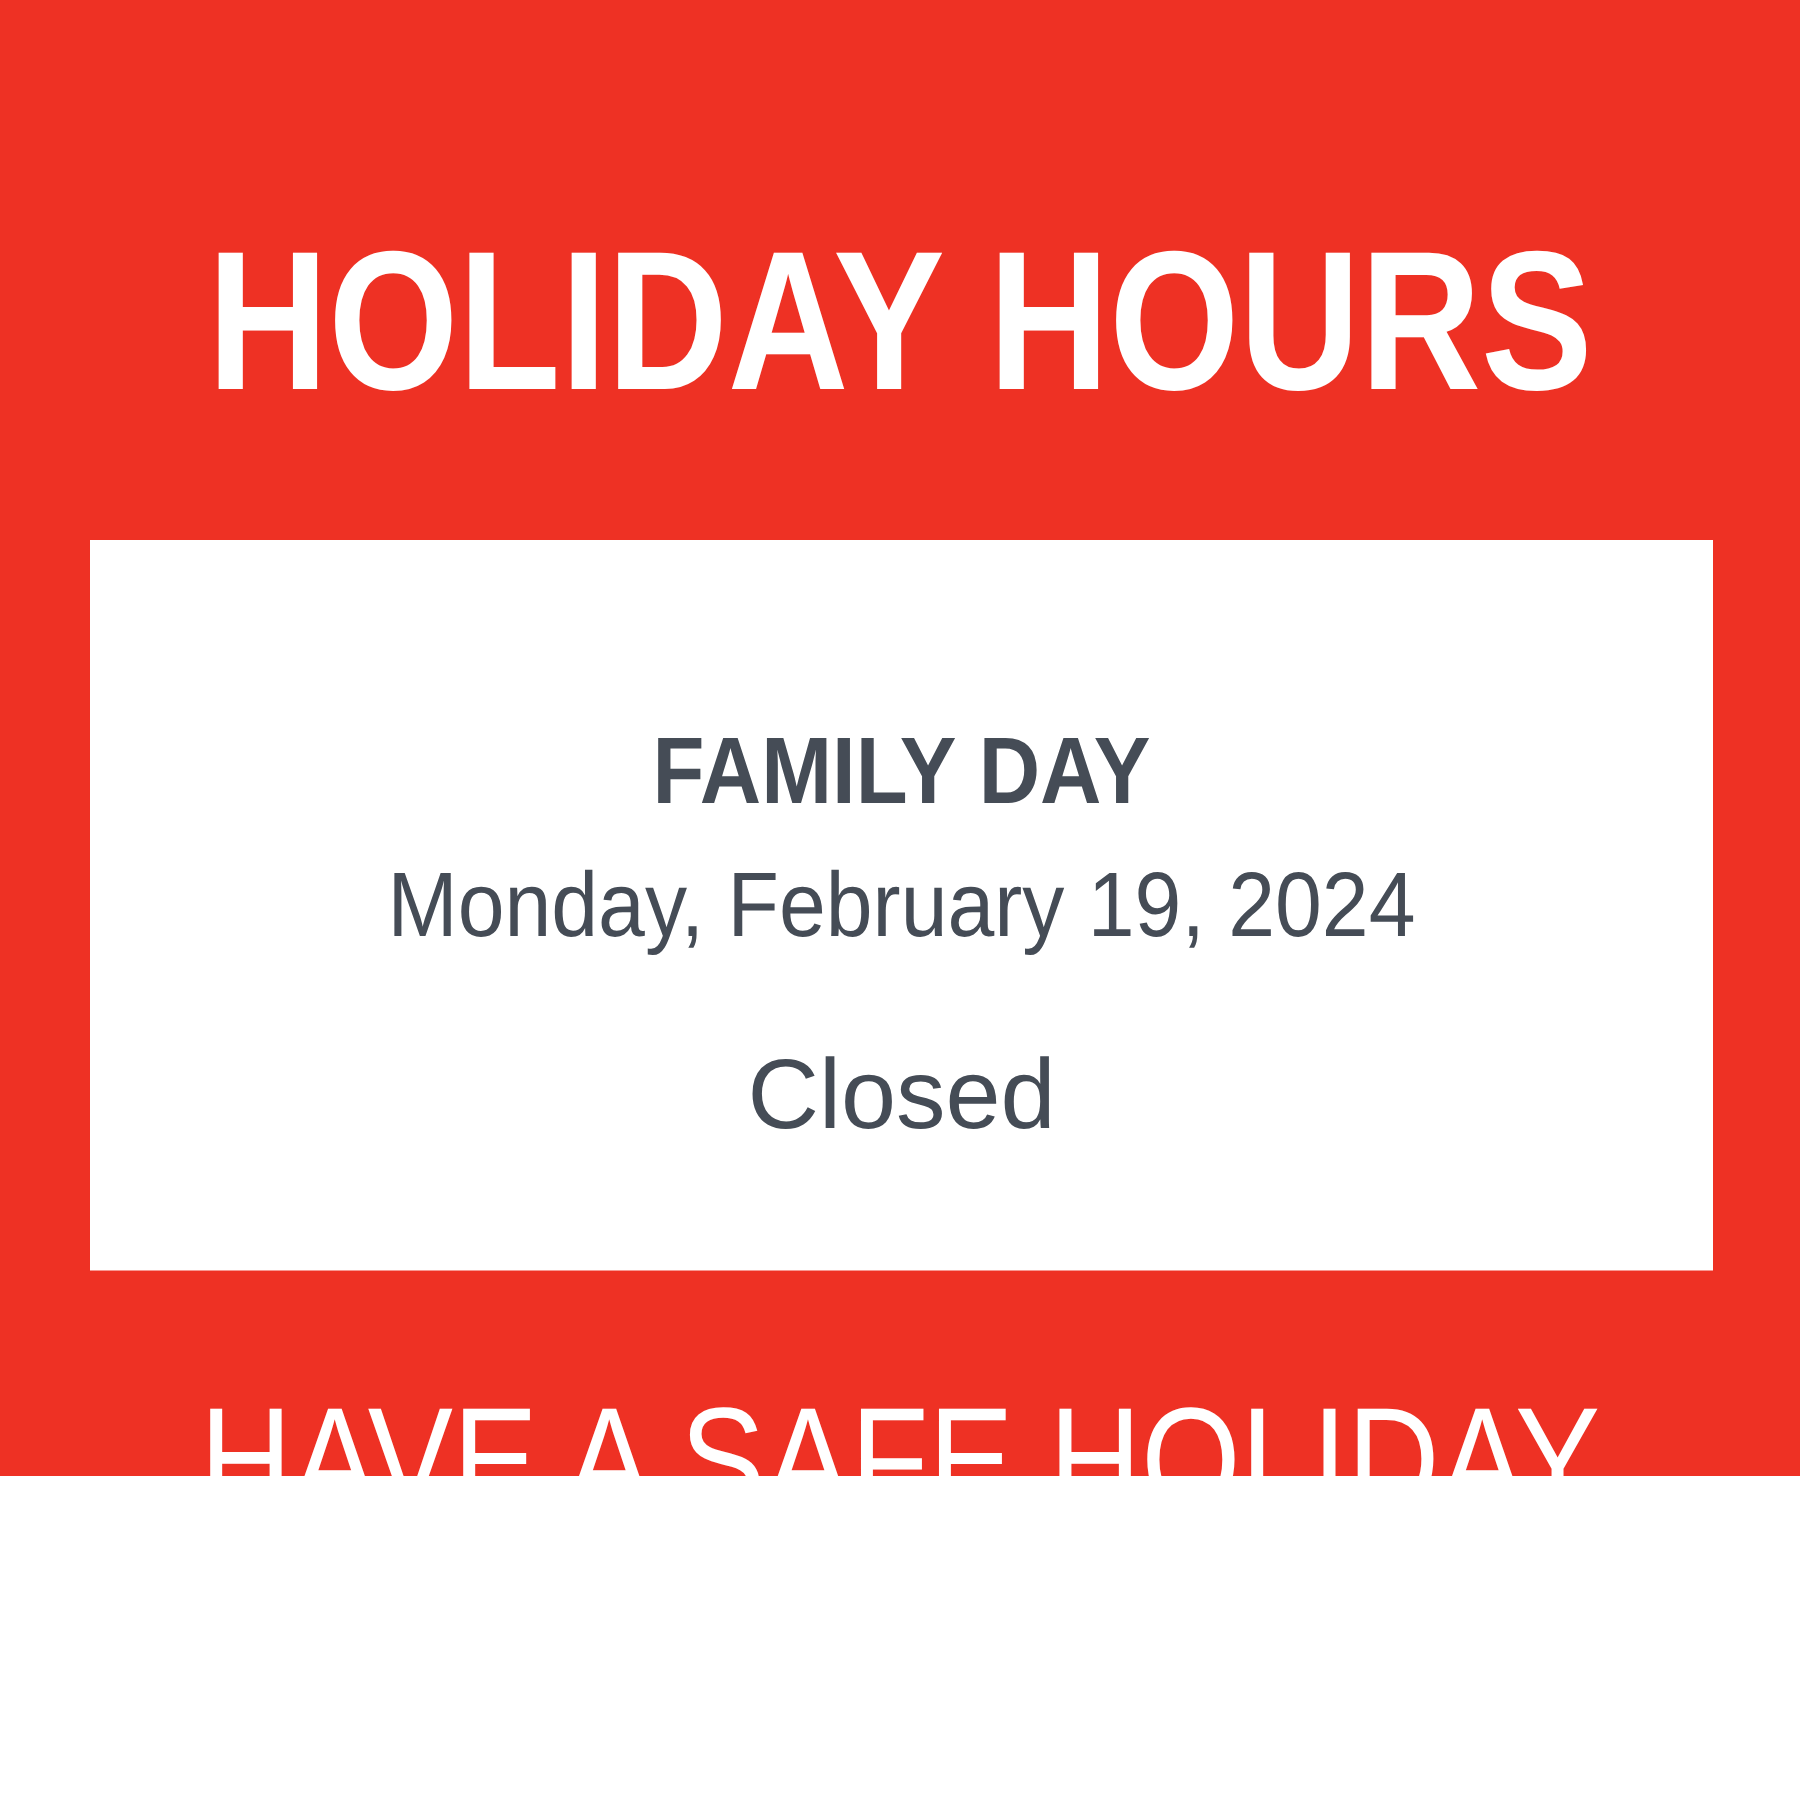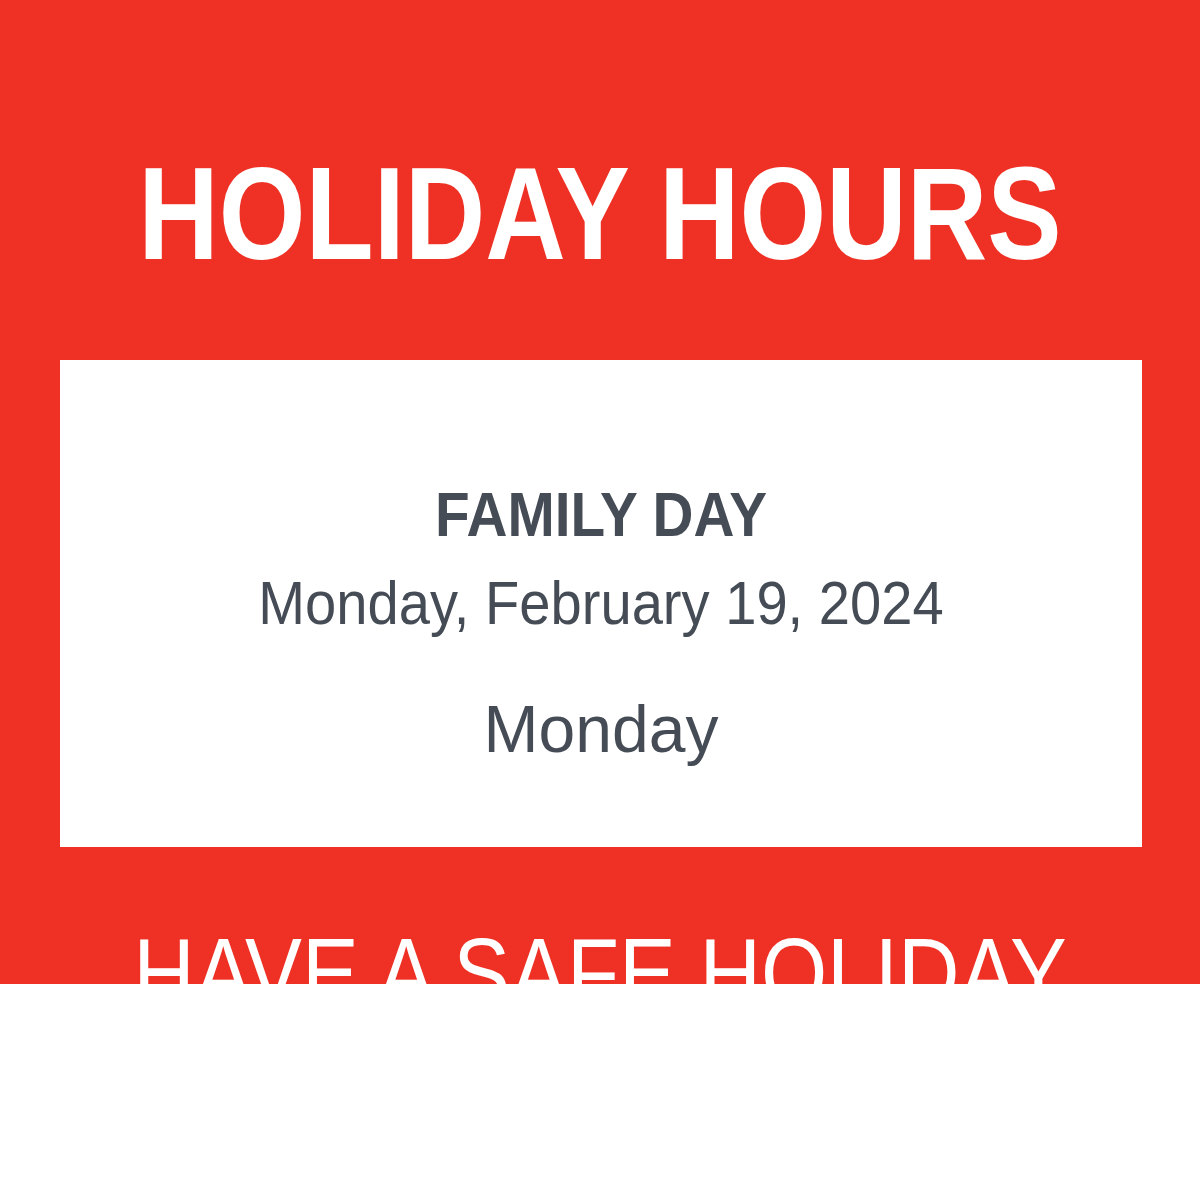--- a/index.html
+++ b/index.html
@@ -152,20 +152,20 @@
 
   <div class="headline">HOLIDAY HOURS</div>
 
   <div class="info-card">
     <div class="card-body">
 
       <div class="holiday-name">FAMILY DAY</div>
 
       <div class="holiday-date">Monday, February 19, 2024</div>
 
-      <div class="holiday-status">Monday</div>
+      <div class="holiday-status">Closed</div>
 
     </div>
   </div>
 
   <div class="closing-line">HAVE A SAFE HOLIDAY</div>
 
 </div>
 
 </body></html>

